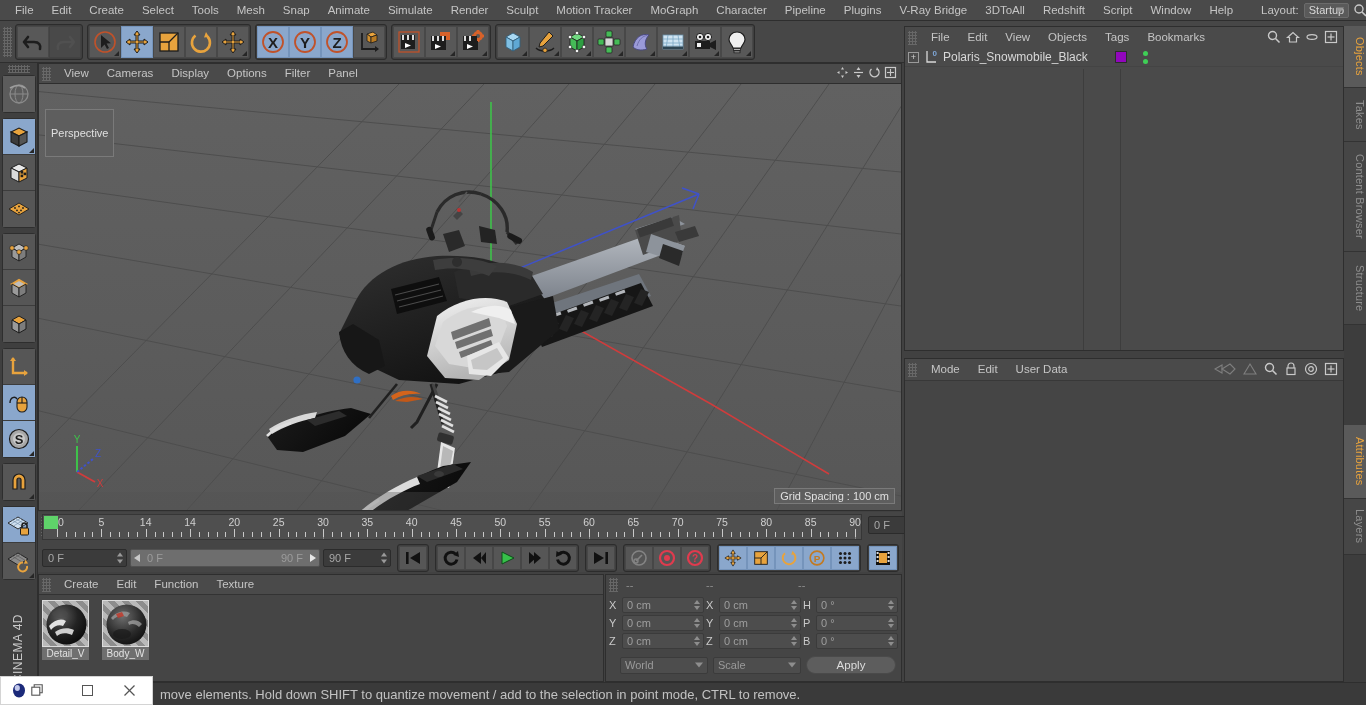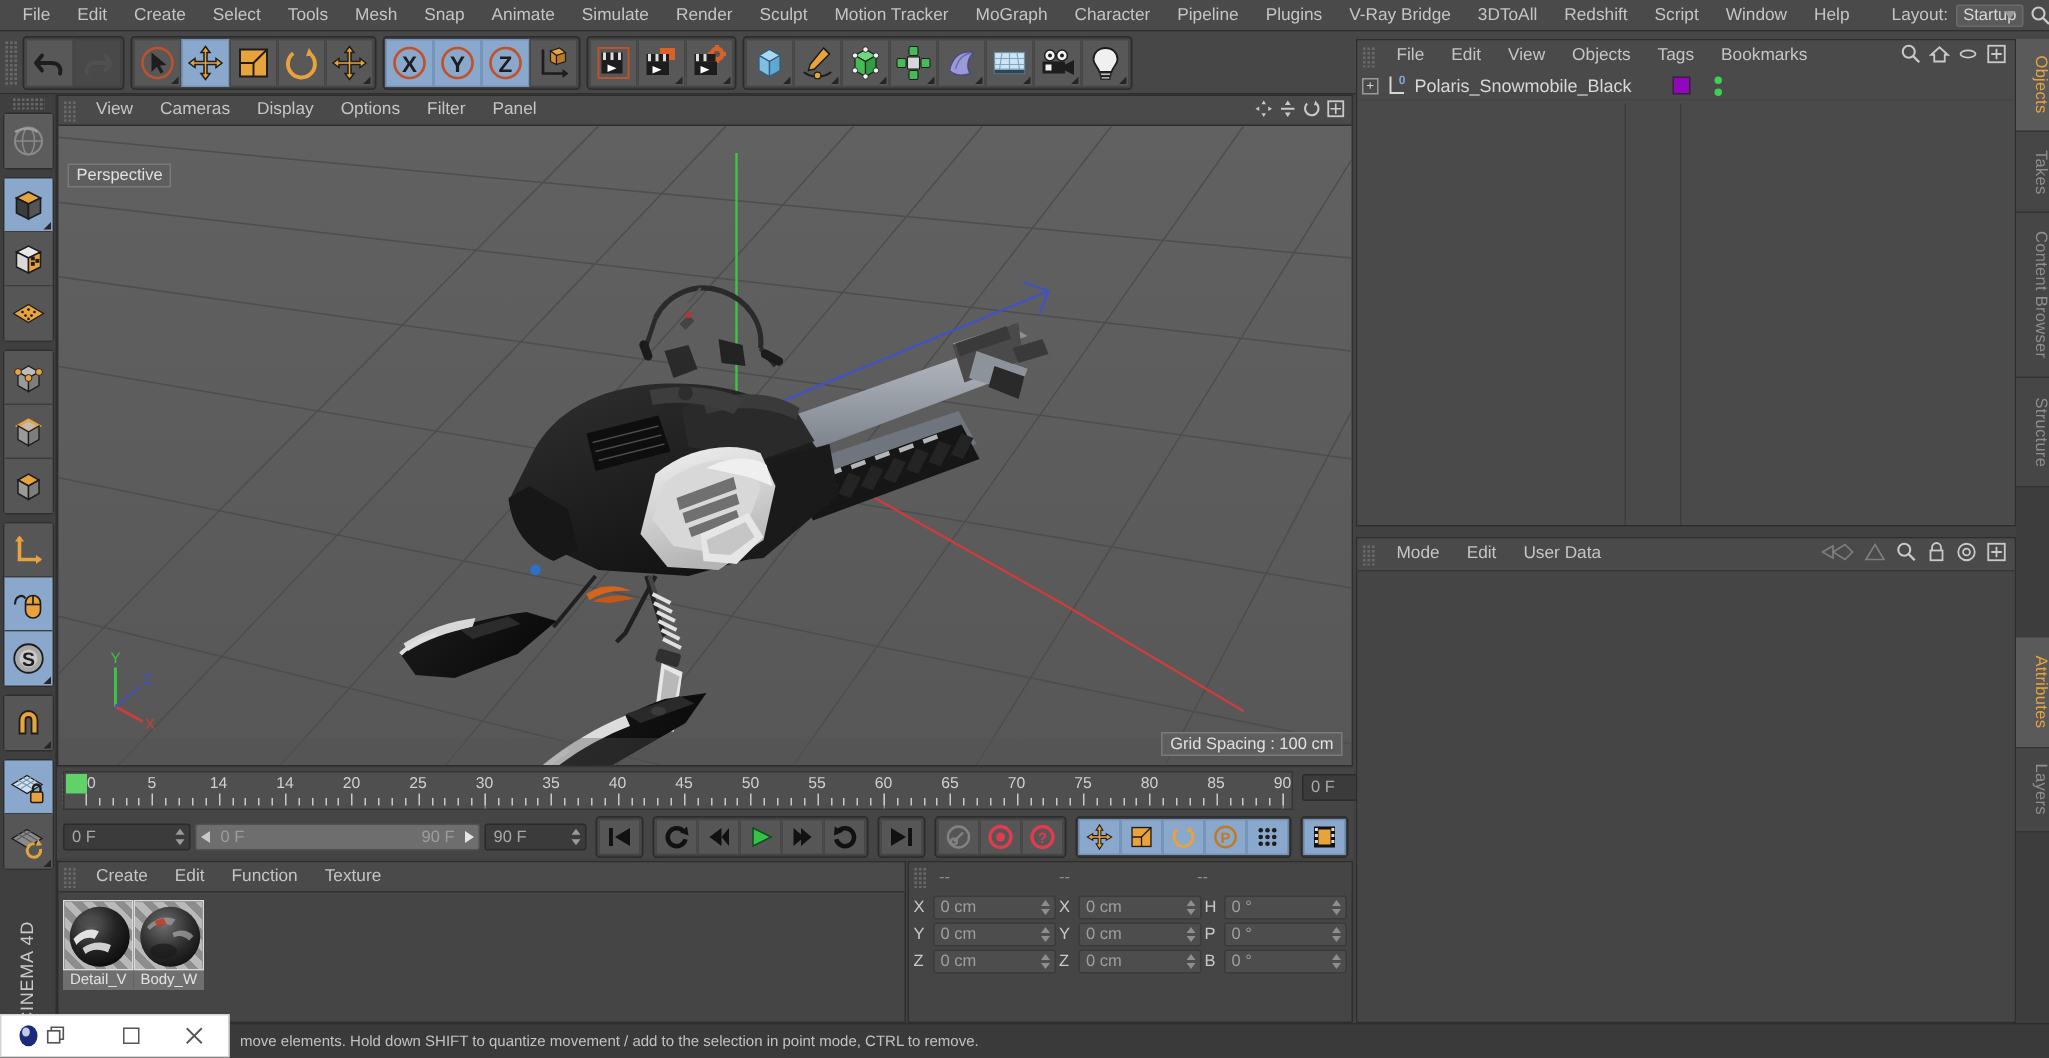--- a/index.html
+++ b/index.html
@@ -114,21 +114,21 @@
   }
   .vp-menu-item { padding: 0 9px; font-size: 11.5px; color: #c5c5c5; line-height: 19px; }
   .vp-icons { margin-left: auto; display: flex; align-items: center; gap: 3px; padding-right: 4px; }
   .vp-canvas {
     position: absolute; left: 0; top: 20px; width: 100%; height: 426px;
     overflow: hidden; background: #5a5a5a;
   }
   .vp-label {
     position: absolute; left: 6px; top: 25px; z-index: 6;
     background: #5e5e5e; border: 1px solid #7a7a7a;
-    padding: 1px 5px; font-size: 11px; color: #e0e0e0;
+    padding: 17px 5px; font-size: 11px; color: #e0e0e0;
   }
   .grid-spacing {
     position: absolute; right: 6px; bottom: 6px; z-index: 6;
     background: #5e5e5e; border: 1px solid #7a7a7a;
     padding: 1px 5px; font-size: 11px; color: #e0e0e0;
   }
   .axis-gizmo { position: absolute; left: 24px; bottom: 20px; z-index: 6; }
 
   
   .timeline-area {
@@ -200,21 +200,21 @@
   
   .matmgr {
     position: absolute; left: 38px; top: 574px; width: 566px; height: 108px;
     background: #454545; border: 1px solid #2e2e2e; border-top: 1px solid #2e2e2e;
   }
   .panel-menubar {
     height: 20px; background: #4a4a4a; display: flex; align-items: center;
     border-bottom: 1px solid #333;
   }
   .panel-menu-item { padding: 0 9px; font-size: 11.5px; color: #c5c5c5; line-height: 19px; }
-  .mat-list { display: flex; padding: 5px 3px; gap: 0; }
+  .mat-list { display: flex; padding: 5px 3px; gap: 13px; }
   .mat-item { width: 47px; }
   .mat-thumb {
     width: 47px; height: 47px; position: relative; overflow: hidden;
     background-image: repeating-linear-gradient(45deg, #b9b9b9 0 5px, #8d8d8d 5px 10px);
     border: 1px solid #3a3a3a;
   }
   .mat-sphere {
     position: absolute; left: 3px; top: 3px; width: 41px; height: 41px;
     border-radius: 50%; overflow: hidden;
   }
@@ -309,21 +309,21 @@
     width: 22px; letter-spacing: .2px;
   }
   .vtab.active { background: #5a5a5a; color: #e8a33d; }
 
   
   .statusbar {
     position: absolute; left: 0; top: 682px; width: 1366px; height: 23px;
     background: #3a3a3a; display: flex; align-items: center;
     padding-left: 8px; border-top: 1px solid #2e2e2e;
   }
-  .status-text { font-size: 10px; color: #c2c2c2; }
+  .status-text { font-size: 13px; color: #c2c2c2; }
 
   
   .win-overlay {
     position: absolute; left: 0; top: 676px; width: 153px; height: 29px;
     background: #ffffff; border: 1px solid #d4d4d4; z-index: 40;
     display: flex; align-items: center;
   }
   .win-ico { width: 17px; height: 17px; margin-left: 10px; position: relative; }
   .win-btn {
     width: 34px; height: 27px; display: flex; align-items: center; justify-content: center;
@@ -1370,20 +1370,31 @@
         <span class="coord-lab">B</span>
         <span class="coord-field">
             <span>0 °</span>
             <span class="spin">
               <i class="up"></i>
               <i class="dn"></i>
             </span>
           </span>
       </div>
     </div>
+    <div class="coord-bottom">
+      <div class="coord-select">
+        <span>World</span>
+        <span class="arr"></span>
+      </div>
+      <div class="coord-select">
+        <span>Scale</span>
+        <span class="arr"></span>
+      </div>
+      <div class="apply-btn">Apply</div>
+    </div>
   </div>
 
   <div class="objmgr">
     <div class="om-menubar">
       <div class="grip" style="height:14px;margin:0 5px 0 3px"></div>
       <div class="panel-menu-item">File</div>
       <div class="panel-menu-item">Edit</div>
       <div class="panel-menu-item">View</div>
       <div class="panel-menu-item">Objects</div>
       <div class="panel-menu-item">Tags</div>

